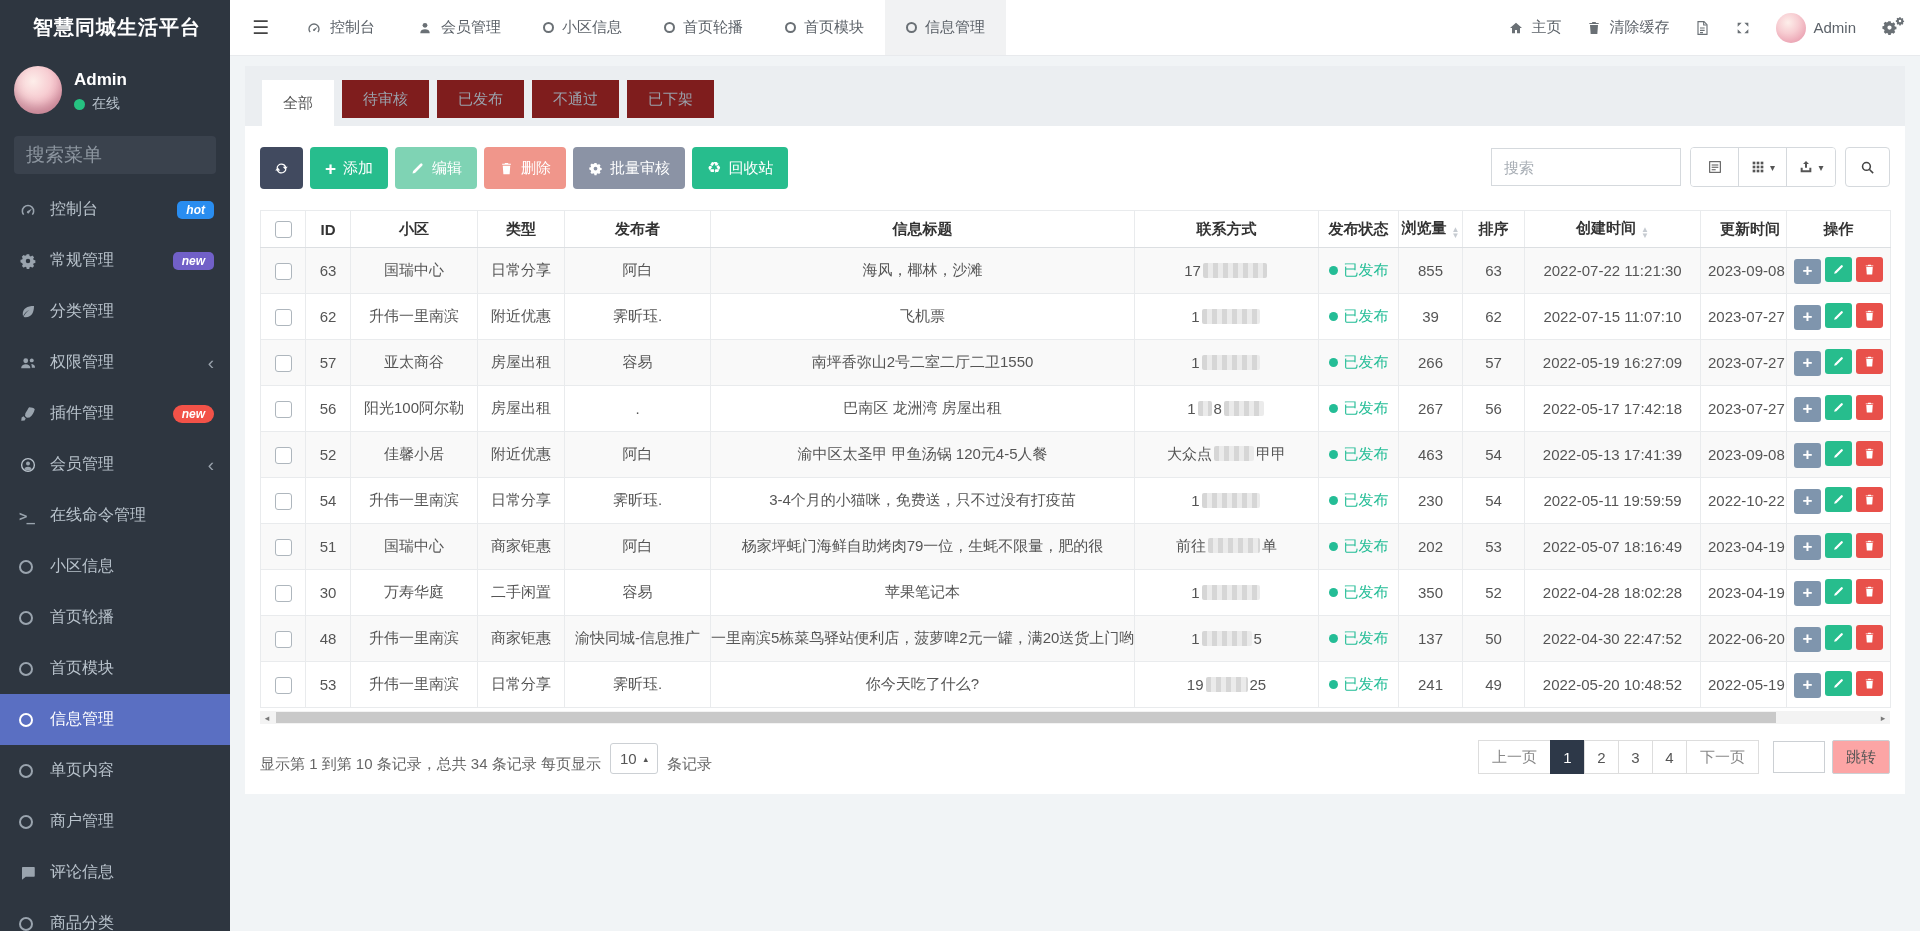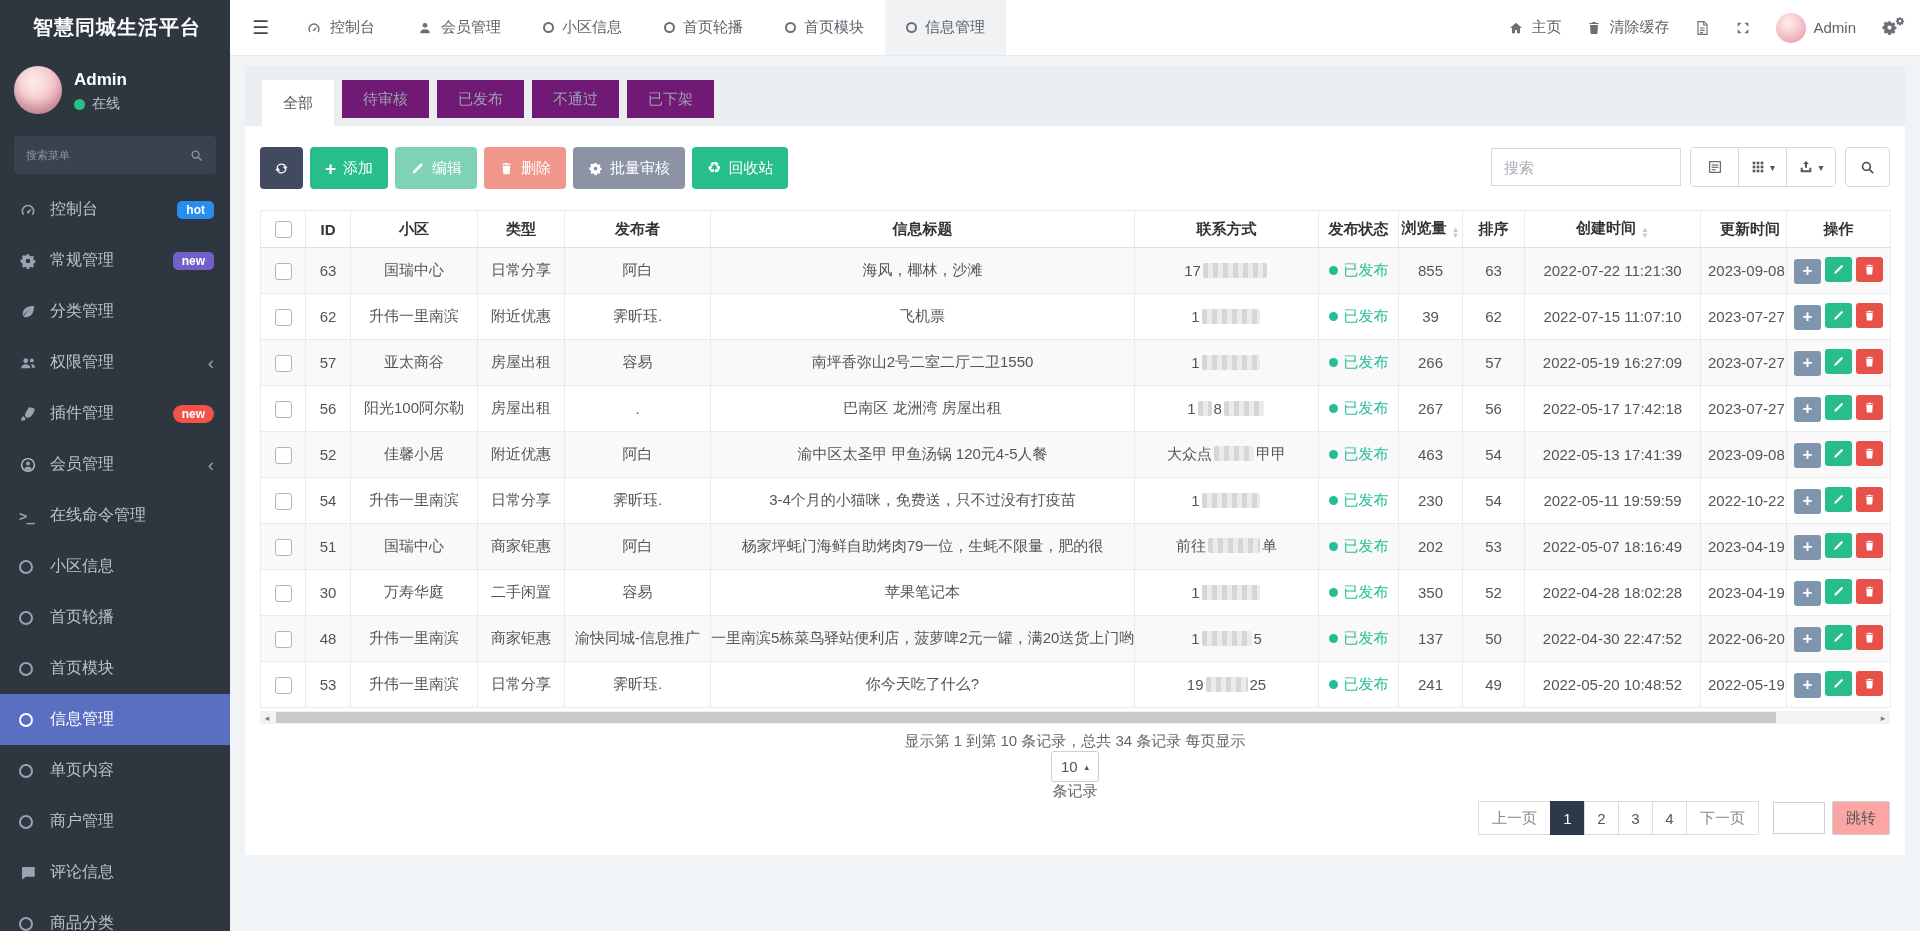--- a/index.html
+++ b/index.html
@@ -10,31 +10,31 @@
   #sidebar { position:absolute; left:0; top:0; width:230px; height:931px; background:#2e3640; color:#b9c3cc; z-index:5; }
   .logo { height:54px; line-height:54px; padding-left:33px; font-size:20px; font-weight:bold; color:#fff; letter-spacing:1px; white-space:nowrap; }
   .side-user { position:relative; height:66px; padding:12px 0 0 14px; }
   .avatar { width:48px; height:48px; border-radius:50%;
     background:radial-gradient(circle at 40% 32%, #fdeeea 0%, #f7cdd2 40%, #edaab8 72%, #d893a5 100%);
     box-shadow:inset 0 -8px 10px rgba(90,40,60,.25); }
   .side-user .name { position:absolute; left:74px; top:16px; font-size:17px; font-weight:bold; color:#fff; }
   .side-user .status { position:absolute; left:74px; top:41px; font-size:14px; color:#b9c3cc; display:flex; align-items:center; }
   .on-dot { width:11px; height:11px; border-radius:50%; background:#26c281; display:inline-block; margin-right:7px; }
   .side-search { margin:16px 14px 0; height:38px; background:#3a424d; border-radius:4px; display:flex; align-items:center; padding:0 12px; }
-  .side-search input { flex:1; background:transparent; border:none; outline:none; color:#cfd6dd; font-size:11px; font-family:inherit; }
+  .side-search input { flex:1; background:transparent; border:none; outline:none; color:#cfd6dd; font-size:19px; font-family:inherit; }
   .side-search input::placeholder { color:#8d96a0; }
   .side-search svg { width:15px; height:15px; stroke:#8d96a0; fill:none; }
   .side-menu { margin-top:10px; }
   .side-item { height:51px; display:flex; align-items:center; padding:0 16px 0 19px; font-size:16px; cursor:pointer; }
   .side-item .ic { width:29px; display:inline-flex; align-items:center; }
   .side-item .ic svg { width:18px; height:18px; fill:#9aa4ae; }
   .side-item.active { background:#5a6fc2; color:#fff; }
   .side-item.active .ring { border-color:#fff; }
   .lbl { margin-left:2px; white-space:nowrap; }
-  .badge { margin-left:auto; font-size:12px; font-weight:bold; color:#fff; padding:3px 9px; border-radius:5px; line-height:1; }
+  .badge { margin-left:auto; font-size:12px; font-weight:bold; color:#fff; padding:3px 9px; border-radius:5px; line-height:1;font-style:italic; }
   .badge.blue { background:#298df0; }
   .badge.purple { background:#7160c8; }
   .badge.red { background:#f25248; border-radius:10px; }
   .arrow { margin-left:auto; color:#98a1ab; font-size:19px; line-height:1; }
   .ring { display:inline-block; width:14px; height:14px; border:2.5px solid #9aa4ae; border-radius:50%; }
   .term { font-family:"DejaVu Sans Mono",monospace; font-size:14px; font-weight:bold; color:#9aa4ae; letter-spacing:-1px; }
 
   
   #topbar { position:absolute; left:230px; top:0; right:0; height:56px; background:#fff; border-bottom:1px solid #e8eaed;
     display:flex; align-items:stretch; color:#5c6269; font-size:15px; }
@@ -51,21 +51,21 @@
   .tr-item svg.ln { fill:none; stroke:#6a7075; stroke-width:1.7; }
   .avatar-sm { width:30px; height:30px; border-radius:50%;
     background:radial-gradient(circle at 40% 32%, #fdeeea 0%, #f7cdd2 40%, #edaab8 72%, #d893a5 100%); }
   .cogs { position:relative; display:inline-flex; }
   .cogs svg { width:17px; height:17px; }
   .cogs .small { position:absolute; right:-7px; top:-3px; width:10px; height:10px; }
 
   
   #panel { position:absolute; left:245px; top:66px; width:1660px; background:#fff; }
   .ftabs { background:#ebeef1; height:60px; display:flex; align-items:flex-start; padding:14px 0 0 17px; }
-  .ftab { height:38px; display:flex; align-items:center; padding:0 21px; background:#701a75; color:#9aa2ac;
+  .ftab { height:38px; display:flex; align-items:center; padding:0 21px; background:#7f1d1d; color:#9aa2ac;
     margin-right:8px; font-size:15px; cursor:pointer; }
   .ftab.active { height:46px; background:#fff; color:#555; }
   .panel-body { padding:21px 15px 20px; }
 
   
   .toolbar { display:flex; align-items:flex-start; }
   .tb-left { display:flex; gap:7px; }
   .btn { height:42px; border:none; border-radius:4px; color:#fff; font-size:15px; display:inline-flex;
     align-items:center; gap:7px; padding:0 15px; cursor:pointer; font-family:inherit; white-space:nowrap; }
   .btn svg { width:15px; height:15px; fill:#fff; }
@@ -118,21 +118,21 @@
   .b-del { background:#e8504a; }
 
   
   .hscroll { margin-top:3px; height:13px; width:1630px; background:#f3f3f3; position:relative; }
   .hs-arrow { position:absolute; top:0; width:14px; height:13px; display:flex; align-items:center; justify-content:center;
     color:#7a7a7a; font-size:9px; cursor:pointer; }
   .hs-arrow.l { left:0; } .hs-arrow.r { right:0; }
   .hs-thumb { position:absolute; left:16px; top:1px; height:11px; width:1500px; background:#c9c9c9; cursor:grab; }
 
   
-  .tfooter { margin-top:8px; display:flex; align-items:center; font-size:15px; color:#666;flex-direction:column; }
+  .tfooter { margin-top:16px; display:flex; align-items:flex-end; font-size:15px; color:#666; }
   .psize { display:inline-flex; align-items:center; gap:7px; border:1px solid #ccd0d4; border-radius:3px; height:31px;
     padding:12px 9px; margin:0 9px; color:#555; cursor:pointer; background:#fff; }
   .psize .caret { font-size:9px; }
   .pagination { margin-left:auto; display:flex; align-items:center; }
   .page-btn { min-width:36px; height:34px; border:1px solid #ddd; display:flex; align-items:center; justify-content:center;
     padding:0 13px; color:#888; background:#fff; margin-left:-1px; cursor:pointer; font-size:15px; }
   .page-btn.num { padding:0; width:35px; min-width:35px; color:#555; }
   .page-btn.active { background:#2d3848; color:#fff; border-color:#2d3848; }
   .jump-input { width:52px; height:32px; border:1px solid #ccd0d4; margin-left:14px; outline:none; font-family:inherit;
     font-size:15px; padding:0 6px; }

